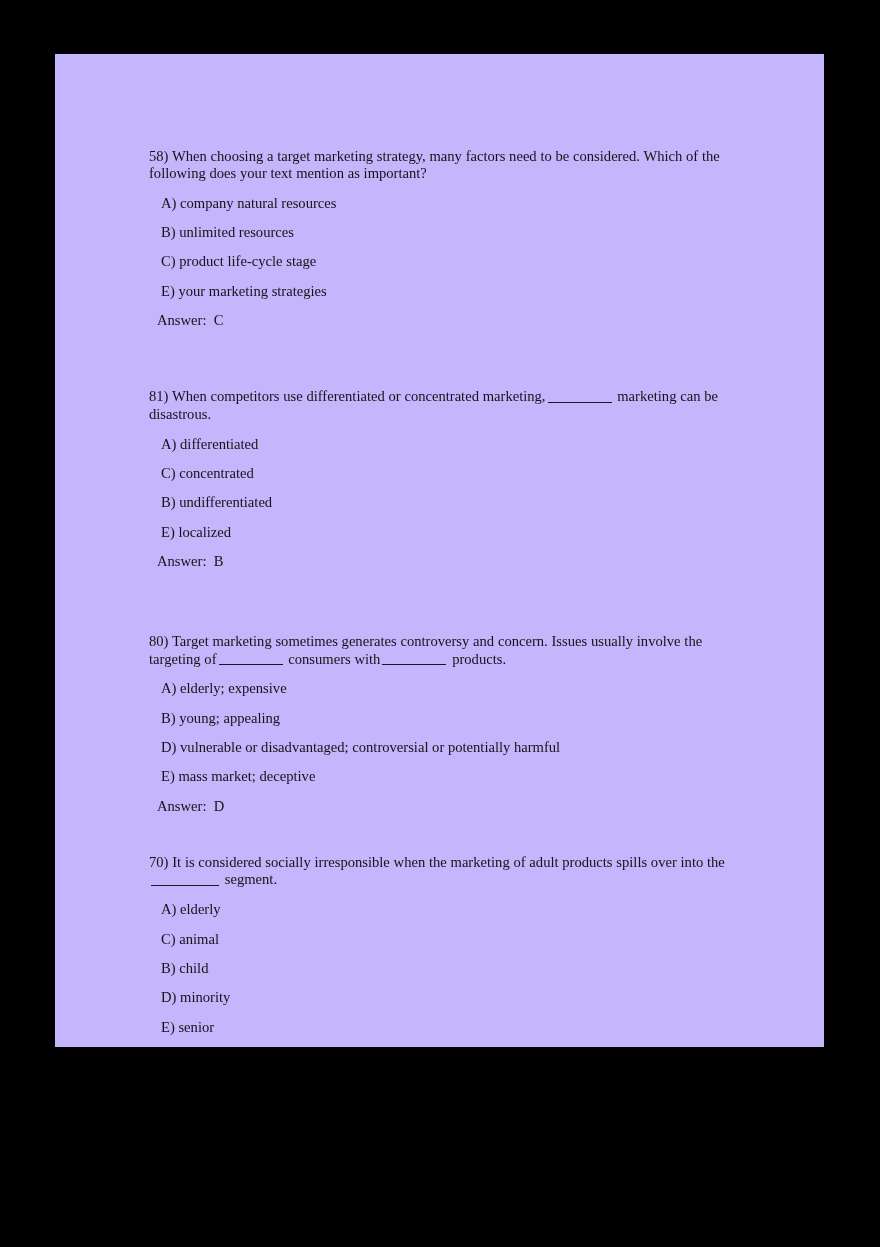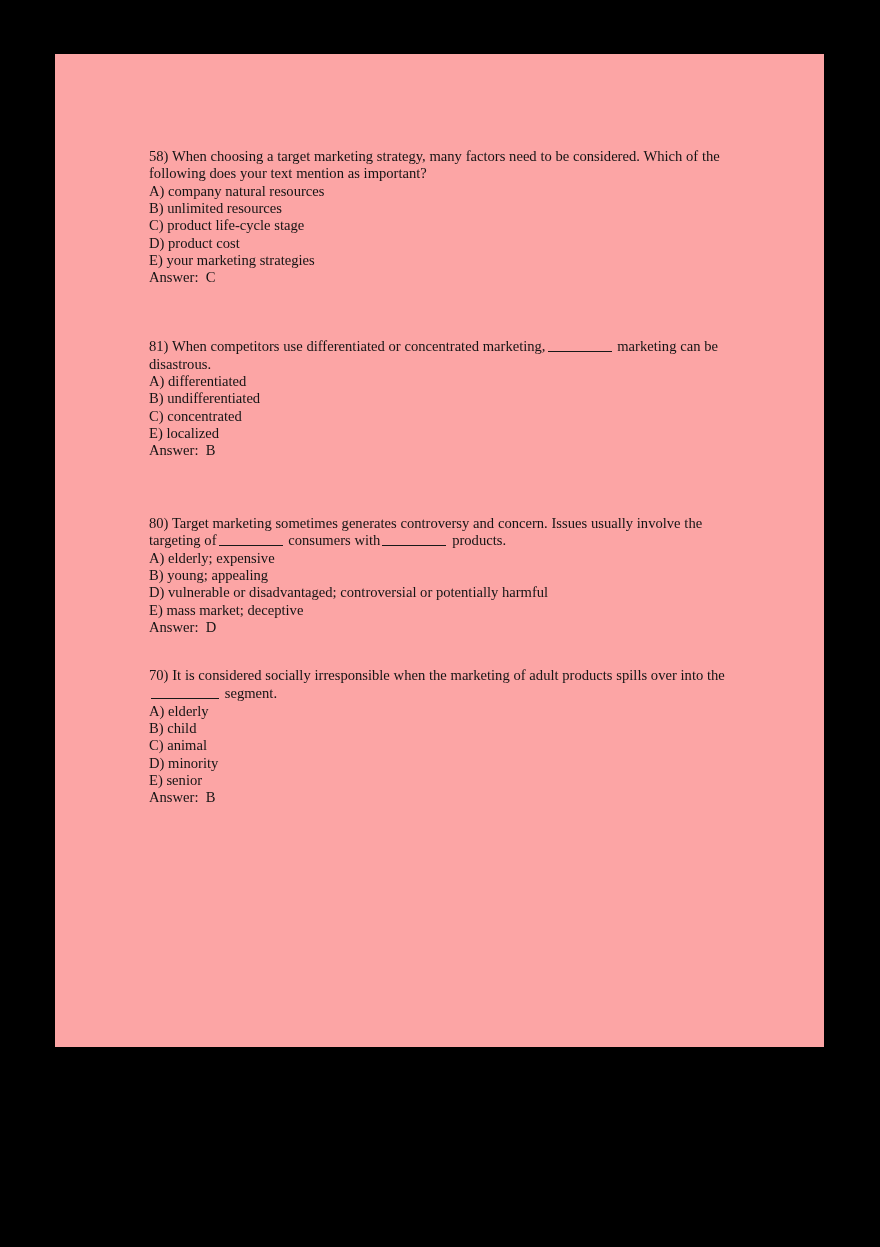--- a/index.html
+++ b/index.html
@@ -14,21 +14,21 @@
     overflow: hidden;
     font-family: "Liberation Serif", "DejaVu Serif", serif;
   }
 
   #page-sheet {
     position: absolute;
     left: 55px;
     top: 54px;
     width: 769px;
     height: 993px;
-    background: #fca5a5;
+    background: #c4b5fd;
     overflow: hidden;
   }
 
   #content {
     position: absolute;
     left: 94px;   
     top: 94px;    
     width: 578px;
     color: #141414;
     font-size: 14.6px;
@@ -43,27 +43,27 @@
   }
 
   .qstem {
     margin: 0;
     padding: 0;
     text-align: left;
     word-spacing: 0.1px;
   }
 
   .opt {
-    margin: 0;
+    margin: 12px;
     padding: 0;
     white-space: nowrap;
   }
 
   .ans {
-    margin: 0;
+    margin: 8px;
     padding: 0;
     white-space: pre;
   }
 
   
   .gap-lg { height: 51px; }
   .gap-xl { height: 55px; }
   .gap-sm { height: 31px; }
 
   
@@ -81,53 +81,52 @@
 <body>
 
 <div id="page-sheet">
   <div id="content">
 
     <div class="qblock">
       <p class="qstem"><span>58)</span> <span>When choosing a target marketing strategy, many factors need to be considered. Which of the following does your text mention as important?</span></p>
       <p class="opt">A) company natural resources</p>
       <p class="opt">B) unlimited resources</p>
       <p class="opt">C) product life-cycle stage</p>
-      <p class="opt">D) product cost</p>
       <p class="opt">E) your marketing strategies</p>
       <p class="ans"><span>Answer:</span>  <span>C</span></p>
     </div>
 
     <div class="gap-lg"></div>
 
     <div class="qblock">
       <p class="qstem"><span>81)</span> <span>When competitors use differentiated or concentrated marketing,</span><span class="blank"></span> <span>marketing can be disastrous.</span></p>
       <p class="opt">A) differentiated</p>
+      <p class="opt">C) concentrated</p>
       <p class="opt">B) undifferentiated</p>
-      <p class="opt">C) concentrated</p>
       <p class="opt">E) localized</p>
       <p class="ans"><span>Answer:</span>  <span>B</span></p>
     </div>
 
     <div class="gap-xl"></div>
 
     <div class="qblock">
       <p class="qstem"><span>80)</span> <span>Target marketing sometimes generates controversy and concern. Issues usually involve the targeting of</span><span class="blank"></span> <span>consumers with</span><span class="blank"></span> <span>products.</span></p>
       <p class="opt">A) elderly; expensive</p>
       <p class="opt">B) young; appealing</p>
       <p class="opt">D) vulnerable or disadvantaged; controversial or potentially harmful</p>
       <p class="opt">E) mass market; deceptive</p>
       <p class="ans"><span>Answer:</span>  <span>D</span></p>
     </div>
 
     <div class="gap-sm"></div>
 
     <div class="qblock">
       <p class="qstem"><span>70)</span> <span>It is considered socially irresponsible when the marketing of adult products spills over into the</span><span class="blank wide"></span> <span>segment.</span></p>
       <p class="opt">A) elderly</p>
+      <p class="opt">C) animal</p>
       <p class="opt">B) child</p>
-      <p class="opt">C) animal</p>
       <p class="opt">D) minority</p>
       <p class="opt">E) senior</p>
       <p class="ans"><span>Answer:</span>  <span>B</span></p>
     </div>
 
   </div>
 </div>
 
 </body></html>

